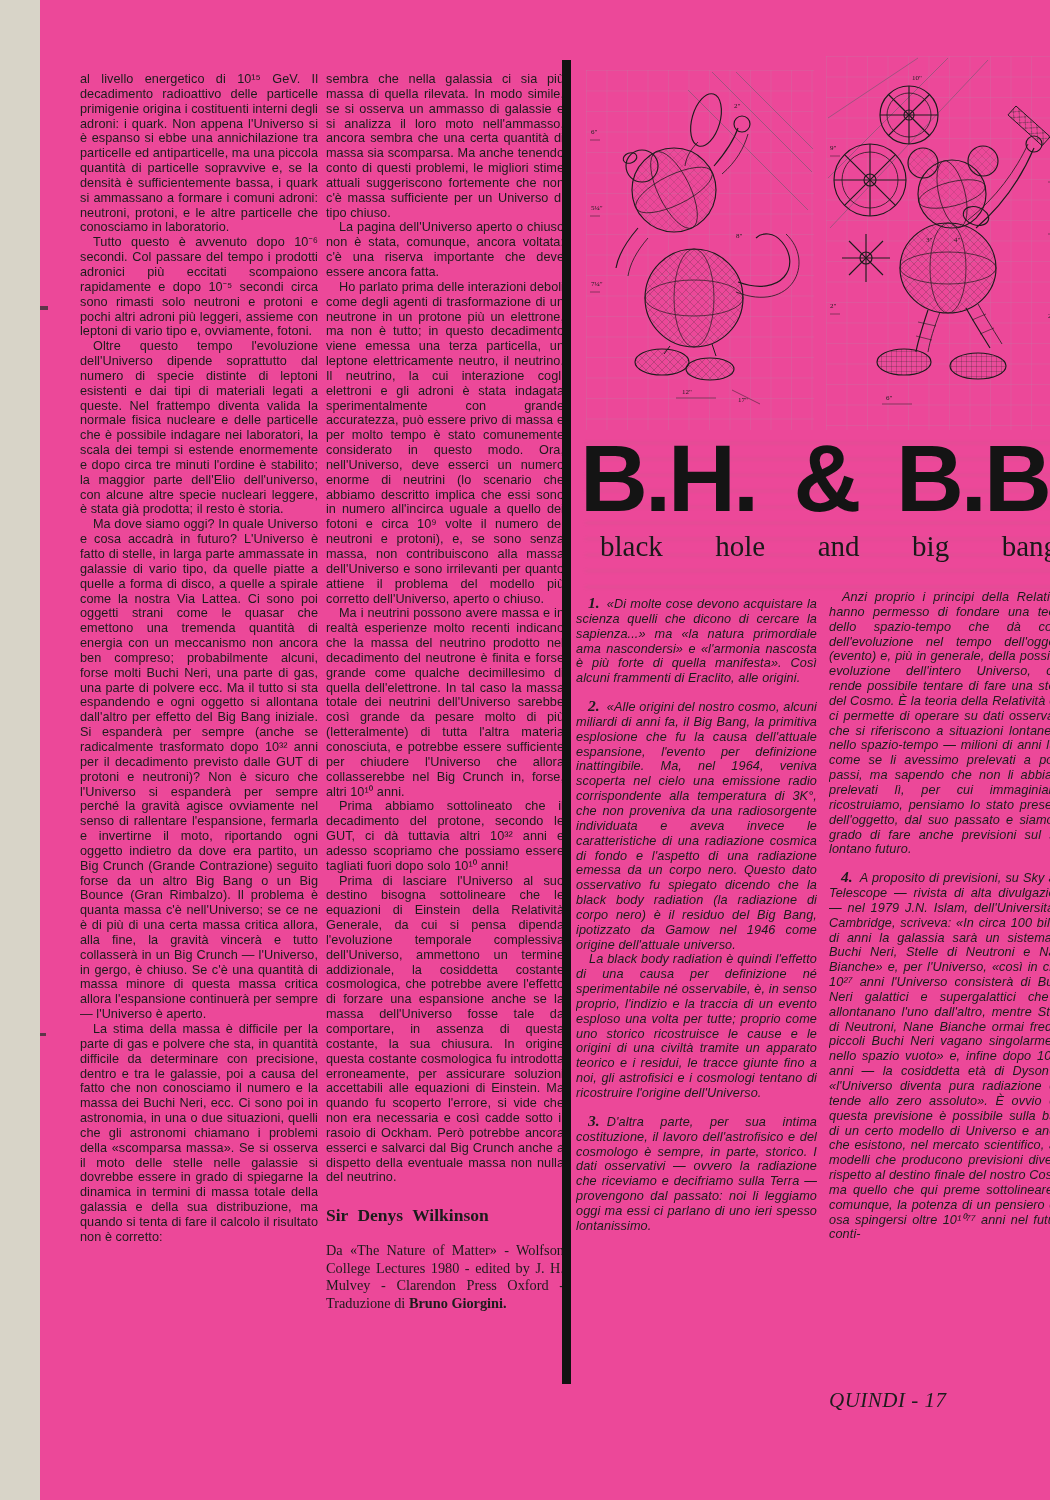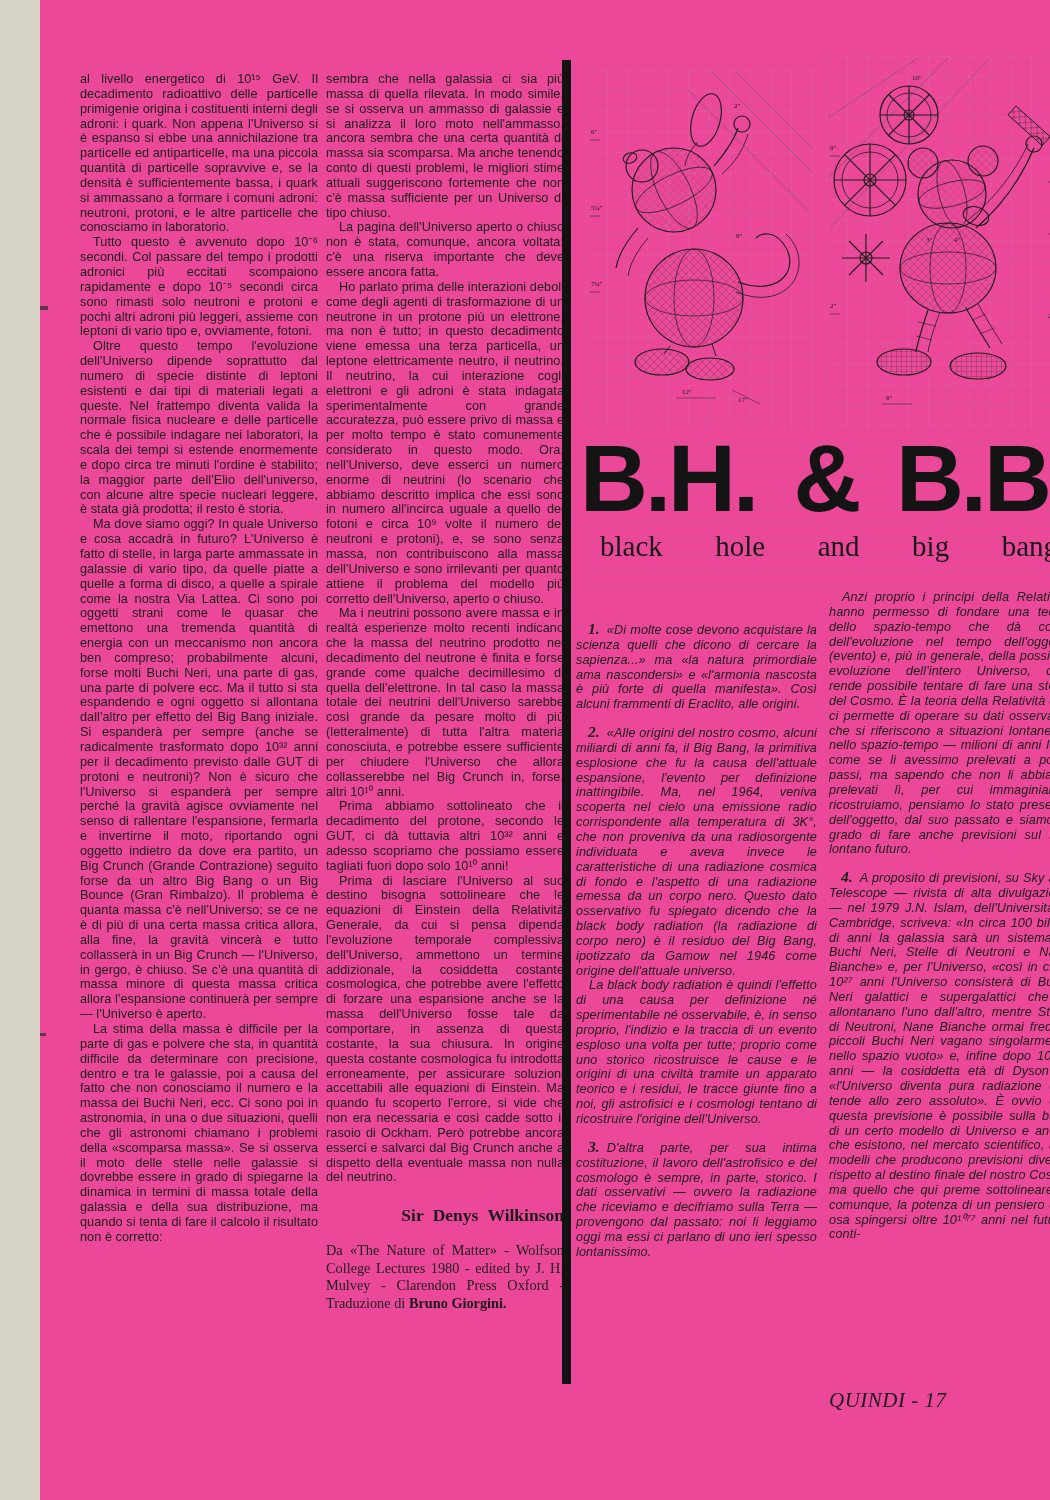--- a/index.html
+++ b/index.html
@@ -2,41 +2,41 @@
 <html><head>
 <meta charset="utf-8">
 <style>
   html,body{margin:0;padding:0;background:#d8d4c8;}
   .page{position:relative;width:1050px;height:1500px;background:#ec4899;overflow:hidden;
         font-family:"Liberation Sans",sans-serif;color:#1c1c1c;margin-left:40px;}
   .col{position:absolute;width:238px;}
   .col1{left:40px;top:72px;max-height:1372px;overflow:hidden;}
   .col2{left:286px;top:72px;}
   .col2 .paras{max-height:1132px;overflow:hidden;}
-  .col3{left:536px;top:622px;width:241px;max-height:802px;overflow:hidden;}
+  .col3{left:536px;top:596px;width:241px;max-height:802px;overflow:hidden;}
   .col4{left:789px;top:590px;width:241px;max-height:806px;overflow:hidden;}
   .body{font-size:12.7px;line-height:14.85px;text-align:justify;margin:0;letter-spacing:0.05px;}
   .ind{text-indent:13px;}
   .blk{text-indent:12px;}
   .gap{margin-top:13px;}
   .italiccol .body{font-style:italic;letter-spacing:0.1px;}
   .pnum{font-family:"Liberation Serif",serif;font-weight:bold;font-style:italic;font-size:15.5px;margin-right:7px;}
   .vbar{position:absolute;left:522px;top:60px;width:9px;height:1324px;background:#121212;}
   .figL{position:absolute;left:546px;top:70px;margin:0;}
   .figR{position:absolute;left:786px;top:56px;margin:0;}
   .bleed{position:absolute;left:545px;top:440px;width:480px;height:148px;
          background:repeating-linear-gradient(0deg,rgba(120,130,108,0.10) 0 2.5px,rgba(120,130,108,0) 2.5px 16px);
          filter:blur(1.6px);pointer-events:none;}
   .titleblock{position:absolute;left:540px;top:436px;width:492px;}
   .bigtitle{display:flex;justify-content:space-between;align-items:baseline;margin:0;
             font-size:94px;font-weight:bold;line-height:0.92;letter-spacing:-3px;
             font-family:"Liberation Sans",sans-serif;color:#141414;}
   .subtitle{display:flex;justify-content:space-between;padding:0 14px 0 20px;margin-top:10px;
             font-family:"Liberation Serif",serif;font-size:29px;line-height:1;color:#191919;}
-  .signature{margin-top:20px;text-align:right;font-family:"Liberation Serif",serif;
+  .signature{margin-top:20px;text-align:left;font-family:"Liberation Serif",serif;
              font-weight:bold;font-size:17.5px;word-spacing:5px;}
   .credit{margin-top:16px;font-family:"Liberation Serif",serif;font-size:14.3px;
           line-height:17.6px;text-align:justify;}
   .cit{}
   .cb{font-weight:bold;}
   .pagefooter{position:absolute;top:1388px;left:789px;width:222px;text-align:left;
               font-family:"Liberation Serif",serif;font-style:italic;font-size:21px;letter-spacing:0.5px;}
   .edge-mark{position:absolute;background:#2f2f2f;opacity:0.75;}
   .m1{left:0;top:306px;width:8px;height:4px;}
   .m2{left:0;top:1033px;width:6px;height:3px;}

